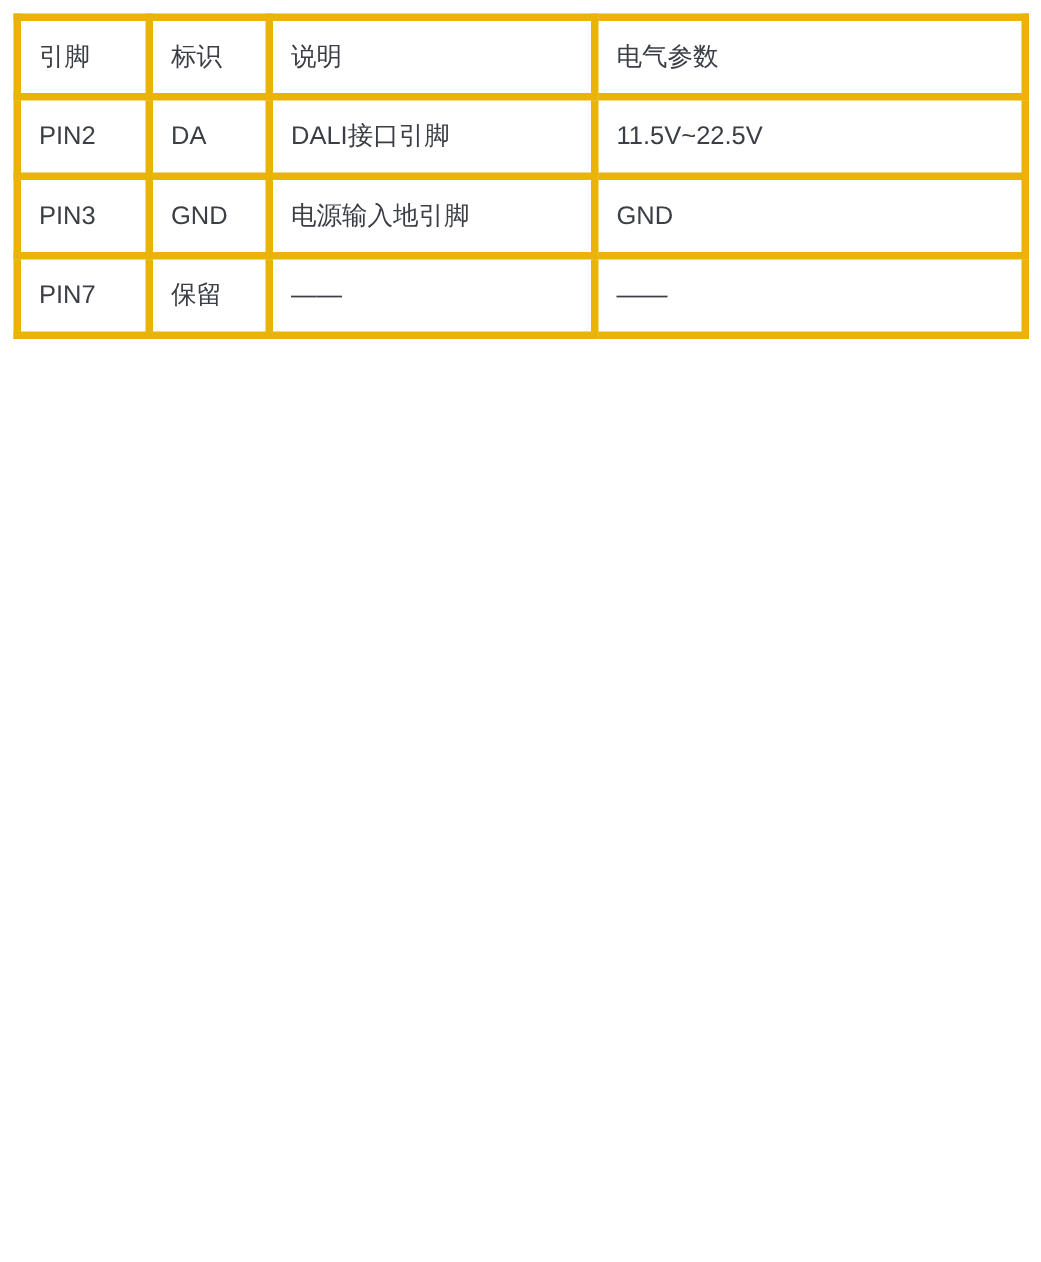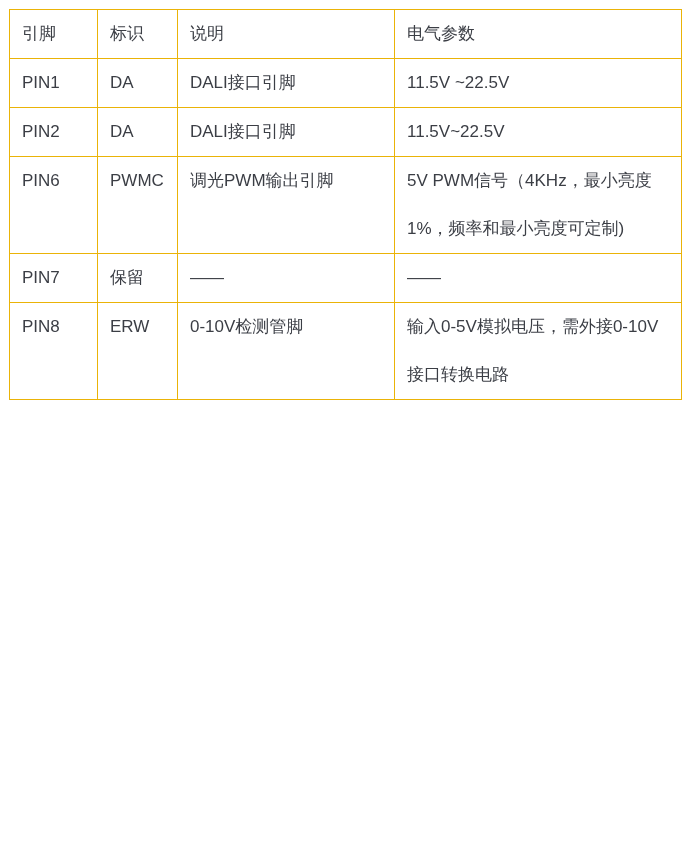--- a/index.html
+++ b/index.html
@@ -17,21 +17,21 @@
     padding: 9px 0 0 9px;
   }
   table.pin-table {
     border-collapse: collapse;
     table-layout: fixed;
     width: 672px;
     color: #3b3e45;
   }
   table.pin-table th,
   table.pin-table td {
-    border: 1px solid #eab308;
+    border: 5px solid #eab308;
     font-size: 17px;
     font-weight: 400;
     line-height: 48px;
     height: 48px;
     text-align: left;
     vertical-align: top;
     padding: 0 8px 0 12px;
     word-break: break-all;
     overflow: hidden;
   }
@@ -54,44 +54,32 @@
     <thead>
       <tr>
         <th>引脚</th>
         <th>标识</th>
         <th>说明</th>
         <th>电气参数</th>
       </tr>
     </thead>
     <tbody>
       <tr>
-        <td>PIN1</td>
-        <td>DA</td>
-        <td>DALI接口引脚</td>
-        <td>11.5V ~22.5V</td>
-      </tr>
-      <tr>
         <td>PIN2</td>
         <td>DA</td>
         <td>DALI接口引脚</td>
         <td>11.5V~22.5V</td>
       </tr>
       <tr>
-        <td>PIN6</td>
-        <td>PWMC</td>
-        <td>调光PWM输出引脚</td>
-        <td>5V PWM信号（4KHz，最小亮度1%，频率和最小亮度可定制)</td>
+        <td>PIN3</td>
+        <td>GND</td>
+        <td>电源输入地引脚</td>
+        <td>GND</td>
       </tr>
       <tr>
         <td>PIN7</td>
         <td>保留</td>
         <td>——</td>
         <td>——</td>
       </tr>
-      <tr>
-        <td>PIN8</td>
-        <td>ERW</td>
-        <td>0-10V检测管脚</td>
-        <td>输入0-5V模拟电压，需外接0-10V接口转换电路</td>
-      </tr>
     </tbody>
   </table>
 </div>
 
 </body></html>

